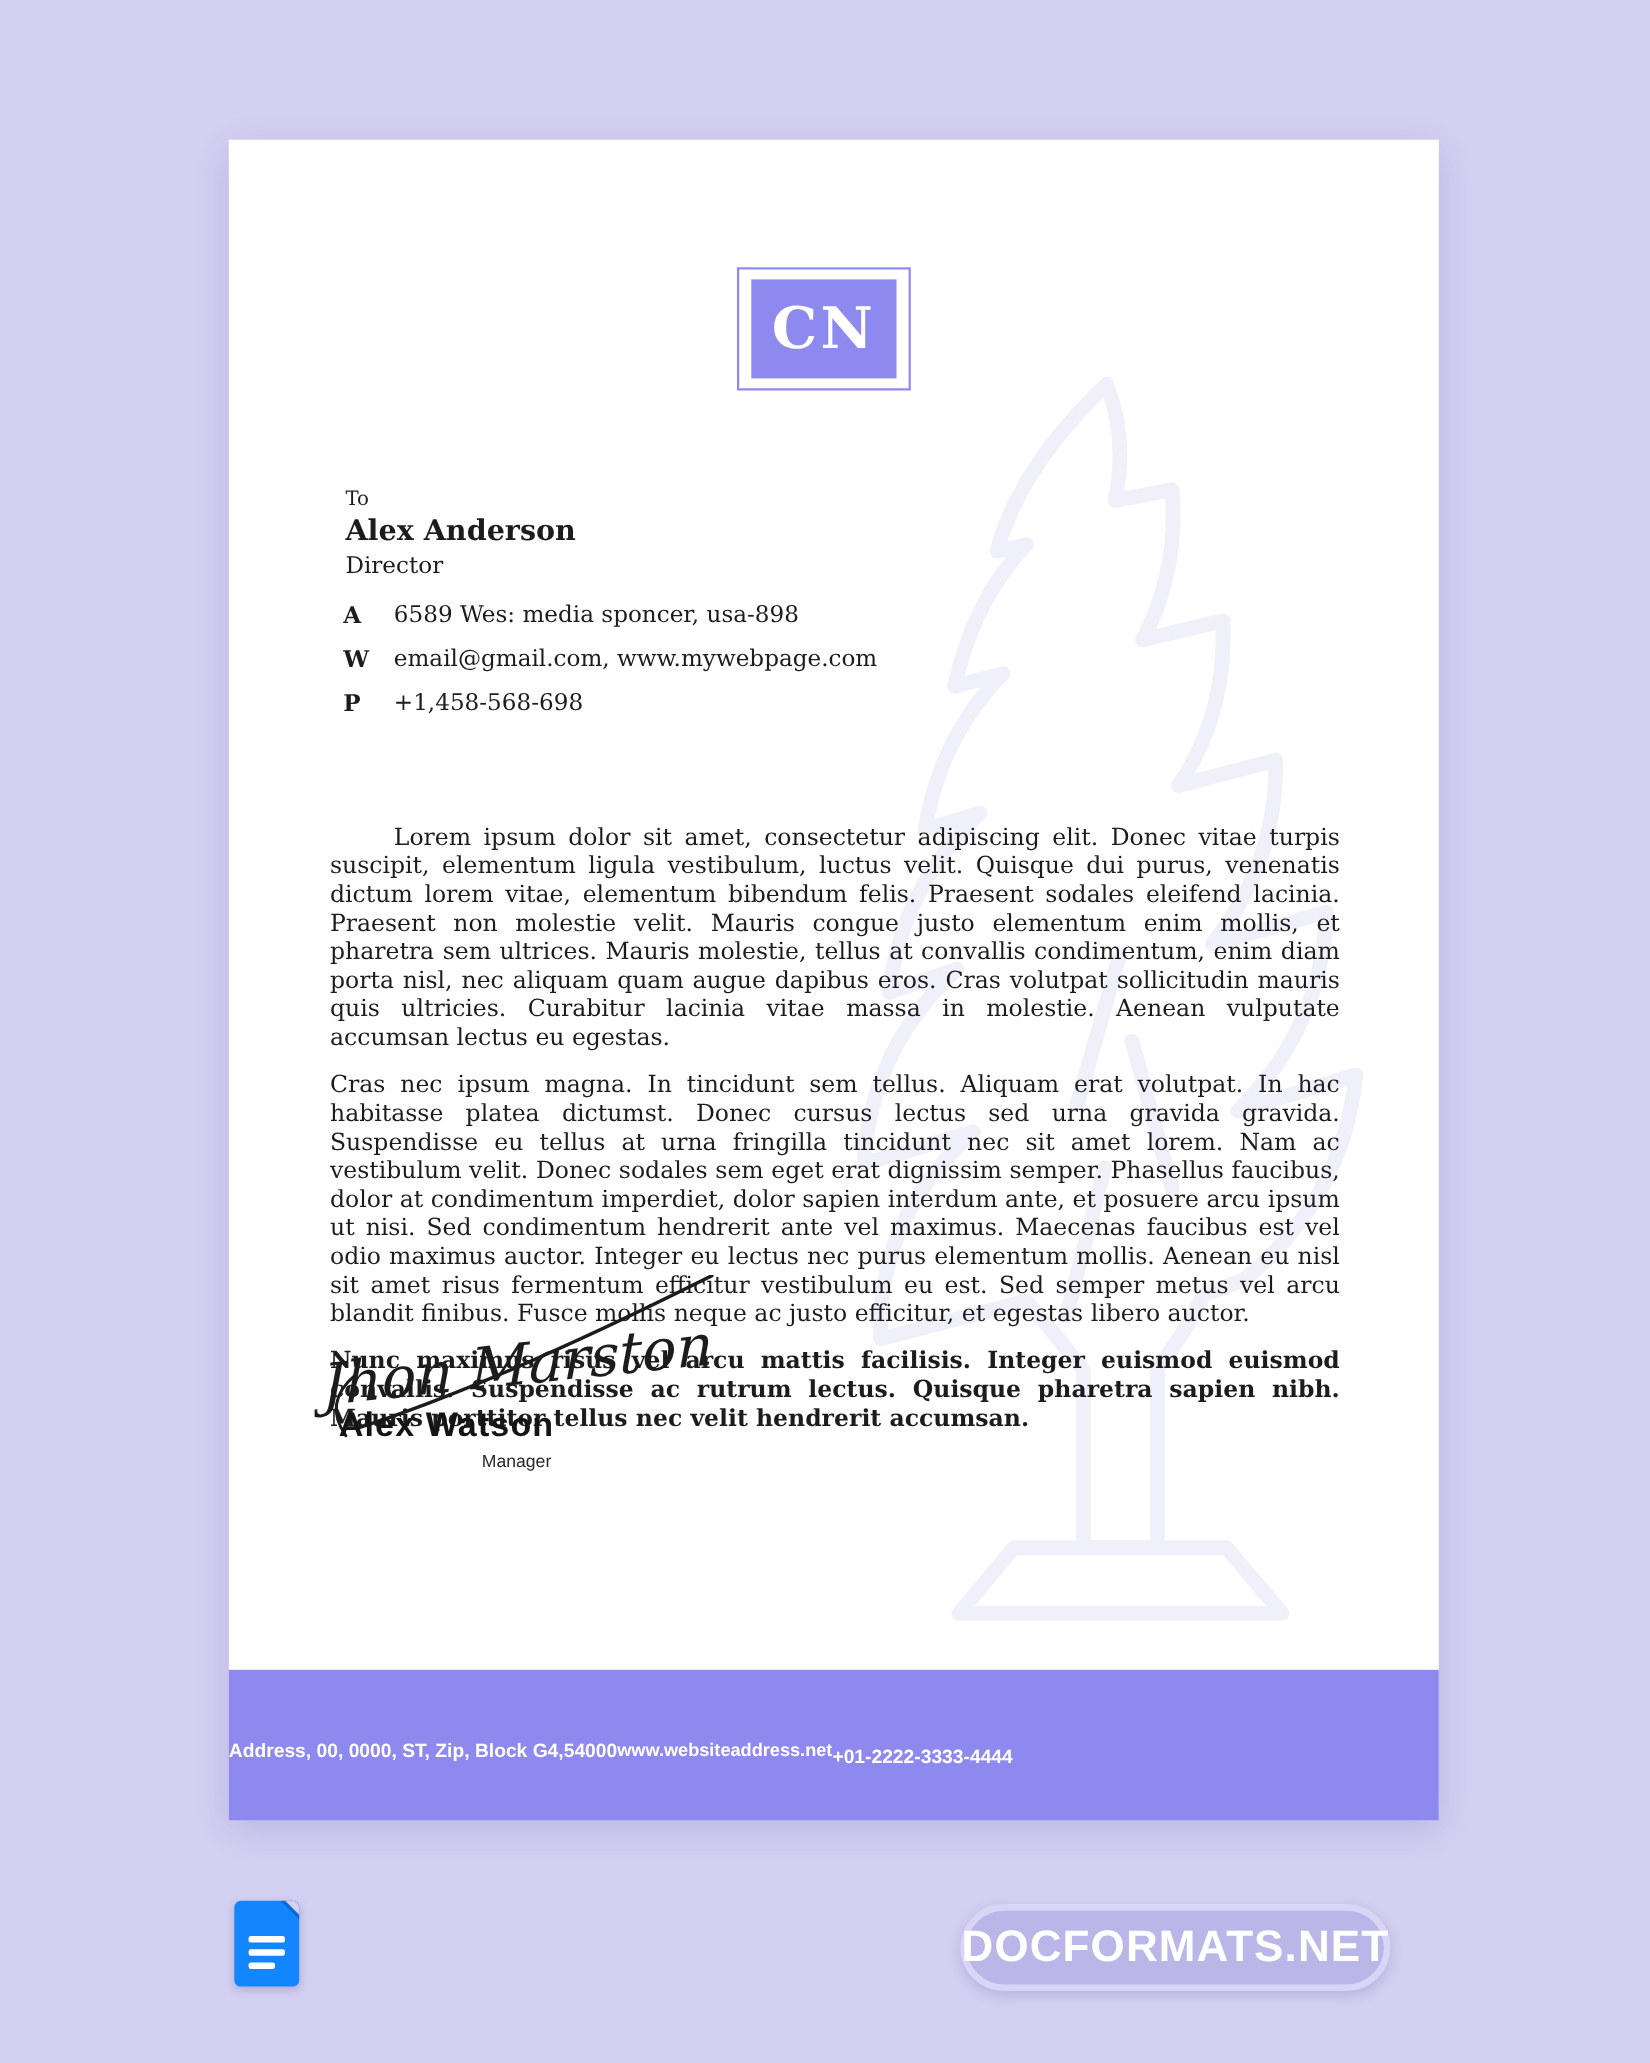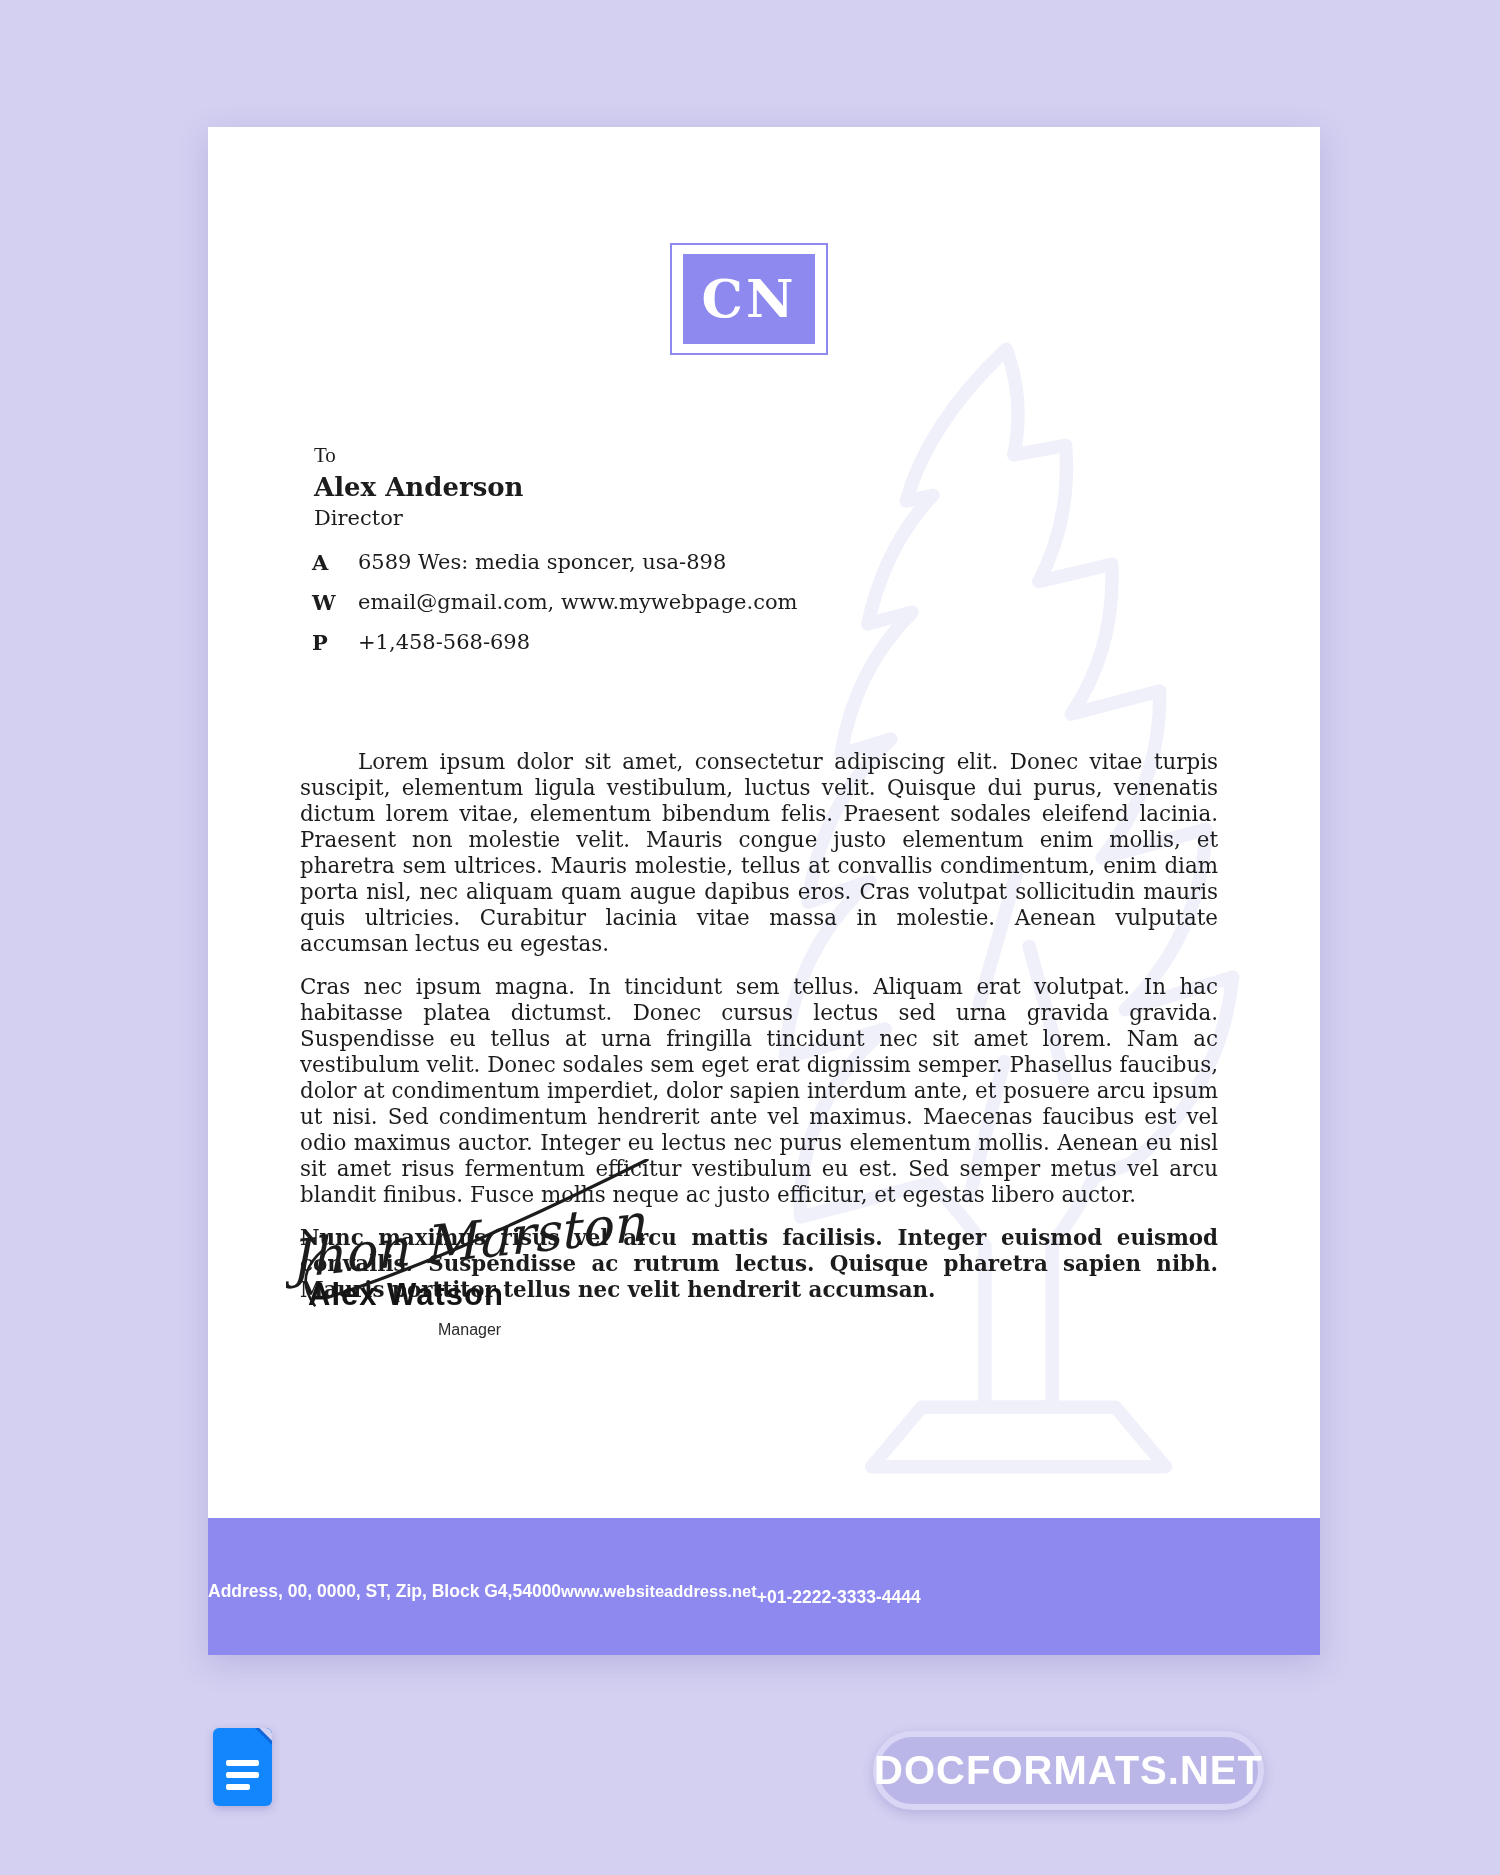--- a/index.html
+++ b/index.html
@@ -9,21 +9,20 @@
     background:#d3d0f1;
     font-family:"DejaVu Serif", serif;
     overflow:hidden;
   }
   
   .page{
     position:absolute;left:208px;top:127px;
     width:1100px;height:1528px;
     background:#ffffff;
     box-shadow:0 8px 30px rgba(80,70,160,0.20);
-    padding-left:12px;
   }
   
   .watermark{
     position:absolute;left:555px;top:205px;
     width:490px;height:1200px;
     z-index:0;pointer-events:none;
   }
   
   .logo-outer{
     position:absolute;left:462px;top:116px;
@@ -42,21 +41,21 @@
   .logo-inner span{
     color:#ffffff;font-weight:bold;font-size:52px;
     font-family:"DejaVu Serif", serif;
     letter-spacing:3px;line-height:1;
   }
   
   .recipient{
     position:absolute;left:104px;top:316px;z-index:2;
     color:#1c1c1c;
   }
-  .to-label{font-size:21px;margin:0 0 4px 2px;font-family:Liberation Serif, serif;}
+  .to-label{font-size:18px;margin:0 0 4px 2px;}
   .recipient-name{font-size:26px;font-weight:bold;margin:0 0 4px 2px;}
   .recipient-title{font-size:21px;margin:0 0 0 2px;}
   .contact{margin-top:20px;}
   .contact-row{display:flex;margin-bottom:15px;font-size:21px;}
   .contact-label{width:46px;font-weight:bold;flex:none;}
   
   .letter-body{
     position:absolute;left:92px;top:588px;width:918px;z-index:2;
     color:#1c1c1c;font-size:21.4px;line-height:26px;text-align:justify;margin-top:34px;
   }

